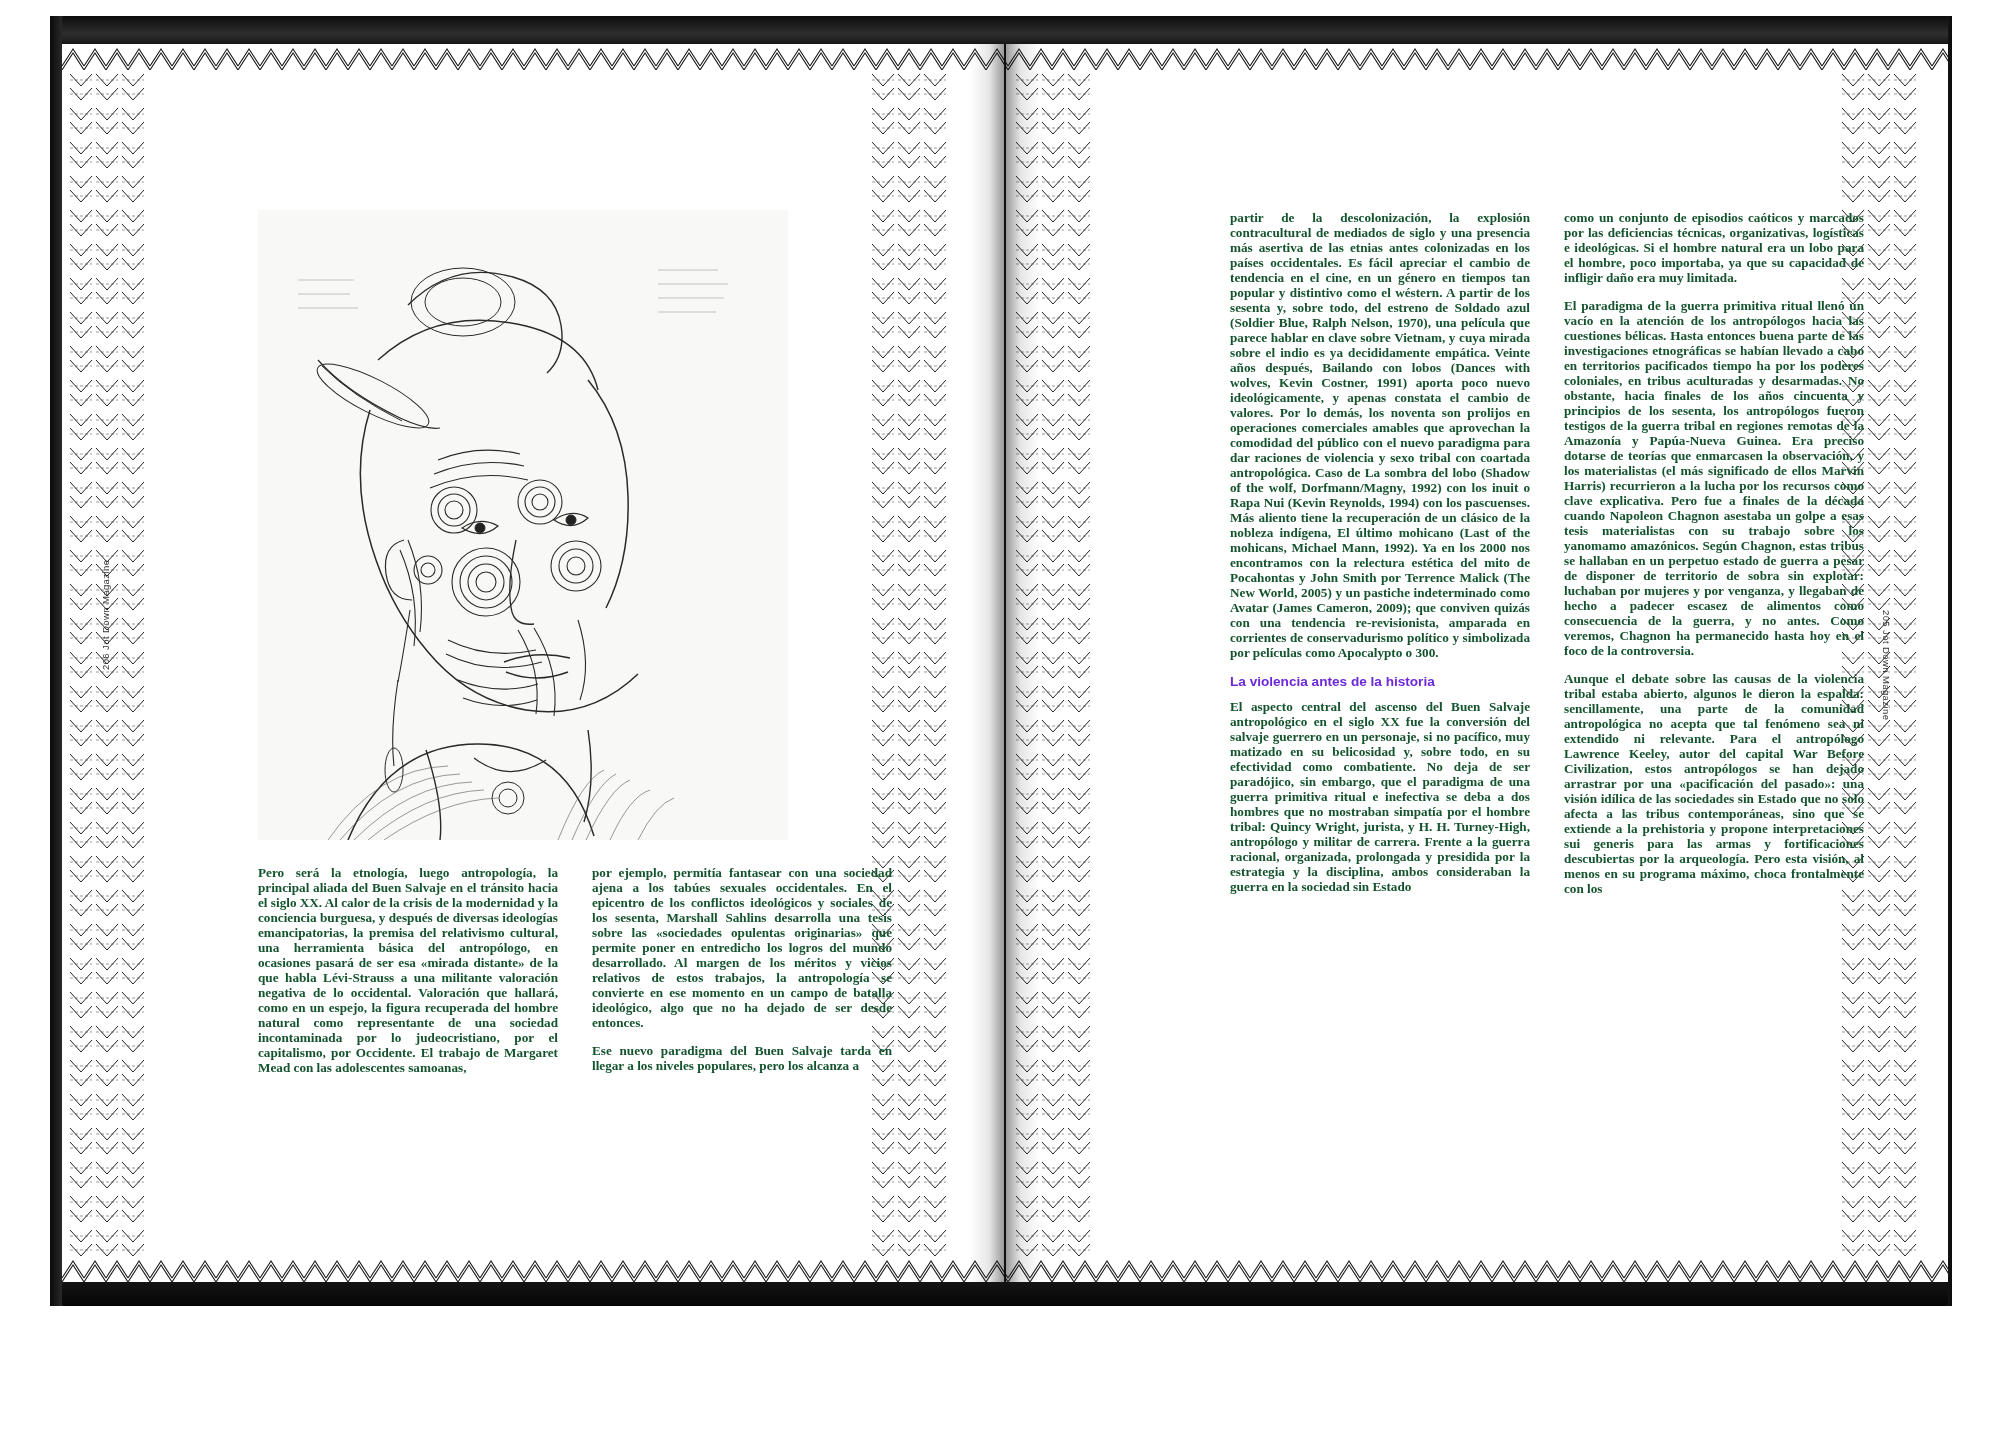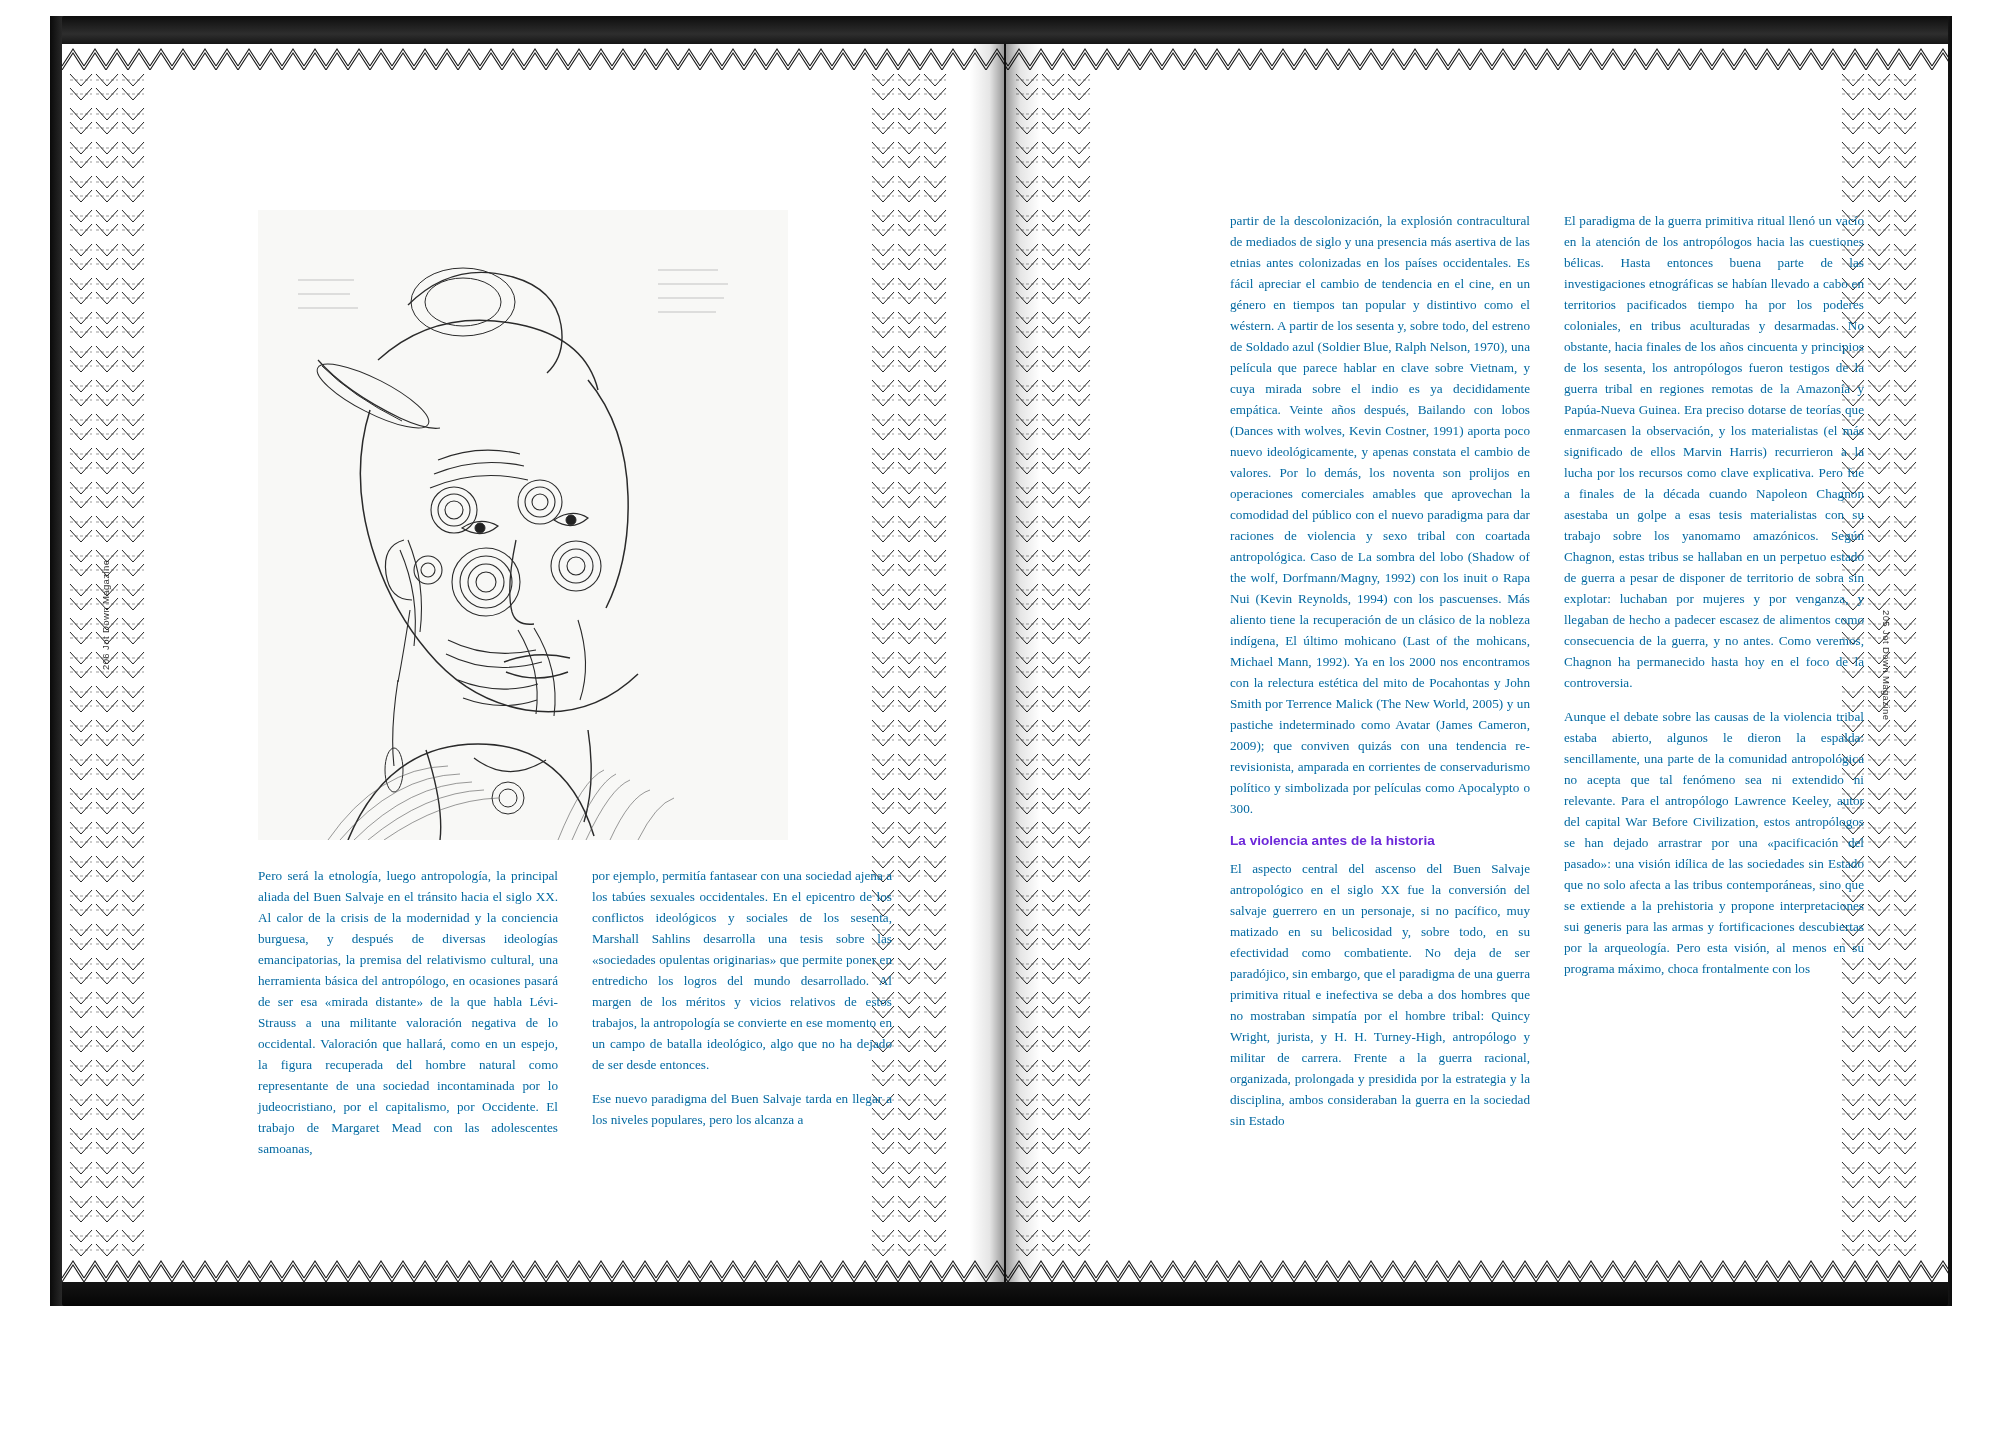--- a/index.html
+++ b/index.html
@@ -78,23 +78,24 @@
     overflow:hidden;
   }
   .illus svg{display:block;}
 
   .cols2{
     position:absolute;display:flex;gap:34px;
   }
   .col{width:300px;}
   p{
     margin:0 0 13px 0;
-    font-size:13.2px;line-height:21px;text-align:justify;
-    color:#0369a1;
+    font-size:13.2px;line-height:15px;text-align:justify;
+    color:#14532d;
     hyphens:auto;
+    font-weight:bold;
     -webkit-hyphens:auto;
   }
   .h-sub{
     font-family:"Liberation Sans",sans-serif;
     font-weight:bold;font-size:13.6px;line-height:17px;color:#6d28d9;
     margin:6px 0 9px 0;
   }
 
   
   .folio{
@@ -268,20 +269,21 @@
       </div>
     </div>
 
     <div class="cols2" style="left:1190px;top:200px;width:640px;">
       <div class="col">
         <p>partir de la descolonización, la explosión contracultural de mediados de siglo y una presencia más asertiva de las etnias antes colonizadas en los países occidentales. Es fácil apreciar el cambio de tendencia en el cine, en un género en tiempos tan popular y distintivo como el wéstern. A partir de los sesenta y, sobre todo, del estreno de Soldado azul (Soldier Blue, Ralph Nelson, 1970), una película que parece hablar en clave sobre Vietnam, y cuya mirada sobre el indio es ya decididamente empática. Veinte años después, Bailando con lobos (Dances with wolves, Kevin Costner, 1991) aporta poco nuevo ideológicamente, y apenas constata el cambio de valores. Por lo demás, los noventa son prolijos en operaciones comerciales amables que aprovechan la comodidad del público con el nuevo paradigma para dar raciones de violencia y sexo tribal con coartada antropológica. Caso de La sombra del lobo (Shadow of the wolf, Dorfmann/Magny, 1992) con los inuit o Rapa Nui (Kevin Reynolds, 1994) con los pascuenses. Más aliento tiene la recuperación de un clásico de la nobleza indígena, El último mohicano (Last of the mohicans, Michael Mann, 1992). Ya en los 2000 nos encontramos con la relectura estética del mito de Pocahontas y John Smith por Terrence Malick (The New World, 2005) y un pastiche indeterminado como Avatar (James Cameron, 2009); que conviven quizás con una tendencia re-revisionista, amparada en corrientes de conservadurismo político y simbolizada por películas como Apocalypto o 300.</p>
         <h2 class="h-sub">La violencia antes de la historia</h2>
         <p>El aspecto central del ascenso del Buen Salvaje antropológico en el siglo XX fue la conversión del salvaje guerrero en un personaje, si no pacífico, muy matizado en su belicosidad y, sobre todo, en su efectividad como combatiente. No deja de ser paradójico, sin embargo, que el paradigma de una guerra primitiva ritual e inefectiva se deba a dos hombres que no mostraban simpatía por el hombre tribal: Quincy Wright, jurista, y H. H. Turney-High, antropólogo y militar de carrera. Frente a la guerra racional, organizada, prolongada y presidida por la estrategia y la disciplina, ambos consideraban la guerra en la sociedad sin Estado</p>
       </div>
       <div class="col">
+        <p>como un conjunto de episodios caóticos y marcados por las deficiencias técnicas, organizativas, logísticas e ideológicas. Si el hombre natural era un lobo para el hombre, poco importaba, ya que su capacidad de infligir daño era muy limitada.</p>
         <p>El paradigma de la guerra primitiva ritual llenó un vacío en la atención de los antropólogos hacia las cuestiones bélicas. Hasta entonces buena parte de las investigaciones etnográficas se habían llevado a cabo en territorios pacificados tiempo ha por los poderes coloniales, en tribus aculturadas y desarmadas. No obstante, hacia finales de los años cincuenta y principios de los sesenta, los antropólogos fueron testigos de la guerra tribal en regiones remotas de la Amazonía y Papúa-Nueva Guinea. Era preciso dotarse de teorías que enmarcasen la observación, y los materialistas (el más significado de ellos Marvin Harris) recurrieron a la lucha por los recursos como clave explicativa. Pero fue a finales de la década cuando Napoleon Chagnon asestaba un golpe a esas tesis materialistas con su trabajo sobre los yanomamo amazónicos. Según Chagnon, estas tribus se hallaban en un perpetuo estado de guerra a pesar de disponer de territorio de sobra sin explotar: luchaban por mujeres y por venganza, y llegaban de hecho a padecer escasez de alimentos como consecuencia de la guerra, y no antes. Como veremos, Chagnon ha permanecido hasta hoy en el foco de la controversia.</p>
         <p>Aunque el debate sobre las causas de la violencia tribal estaba abierto, algunos le dieron la espalda: sencillamente, una parte de la comunidad antropológica no acepta que tal fenómeno sea ni extendido ni relevante. Para el antropólogo Lawrence Keeley, autor del capital War Before Civilization, estos antropólogos se han dejado arrastrar por una «pacificación del pasado»: una visión idílica de las sociedades sin Estado que no solo afecta a las tribus contemporáneas, sino que se extiende a la prehistoria y propone interpretaciones sui generis para las armas y fortificaciones descubiertas por la arqueología. Pero esta visión, al menos en su programa máximo, choca frontalmente con los</p>
       </div>
     </div>
 
     <div class="folio left">206   Jot Down Magazine</div>
     <div class="folio right">205   Jot Down Magazine</div>
 
     <div class="gutter"></div>
   </div>

